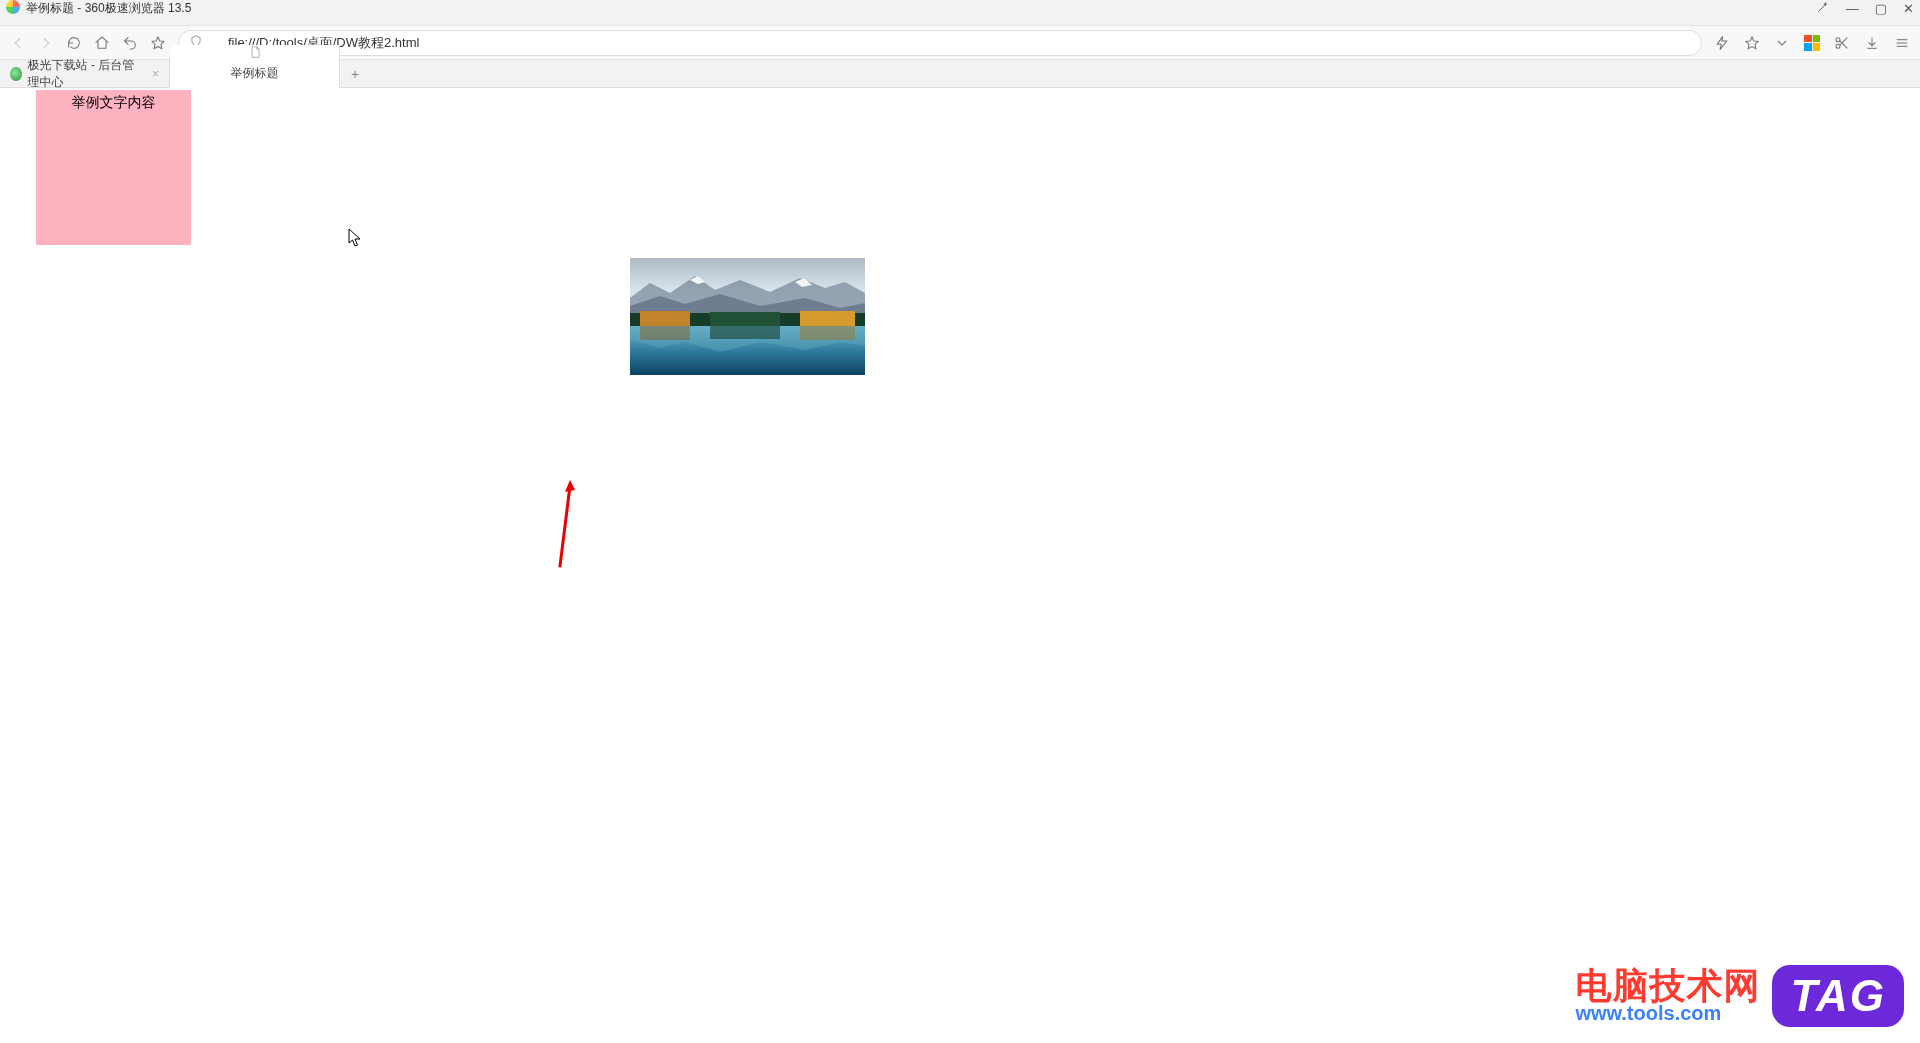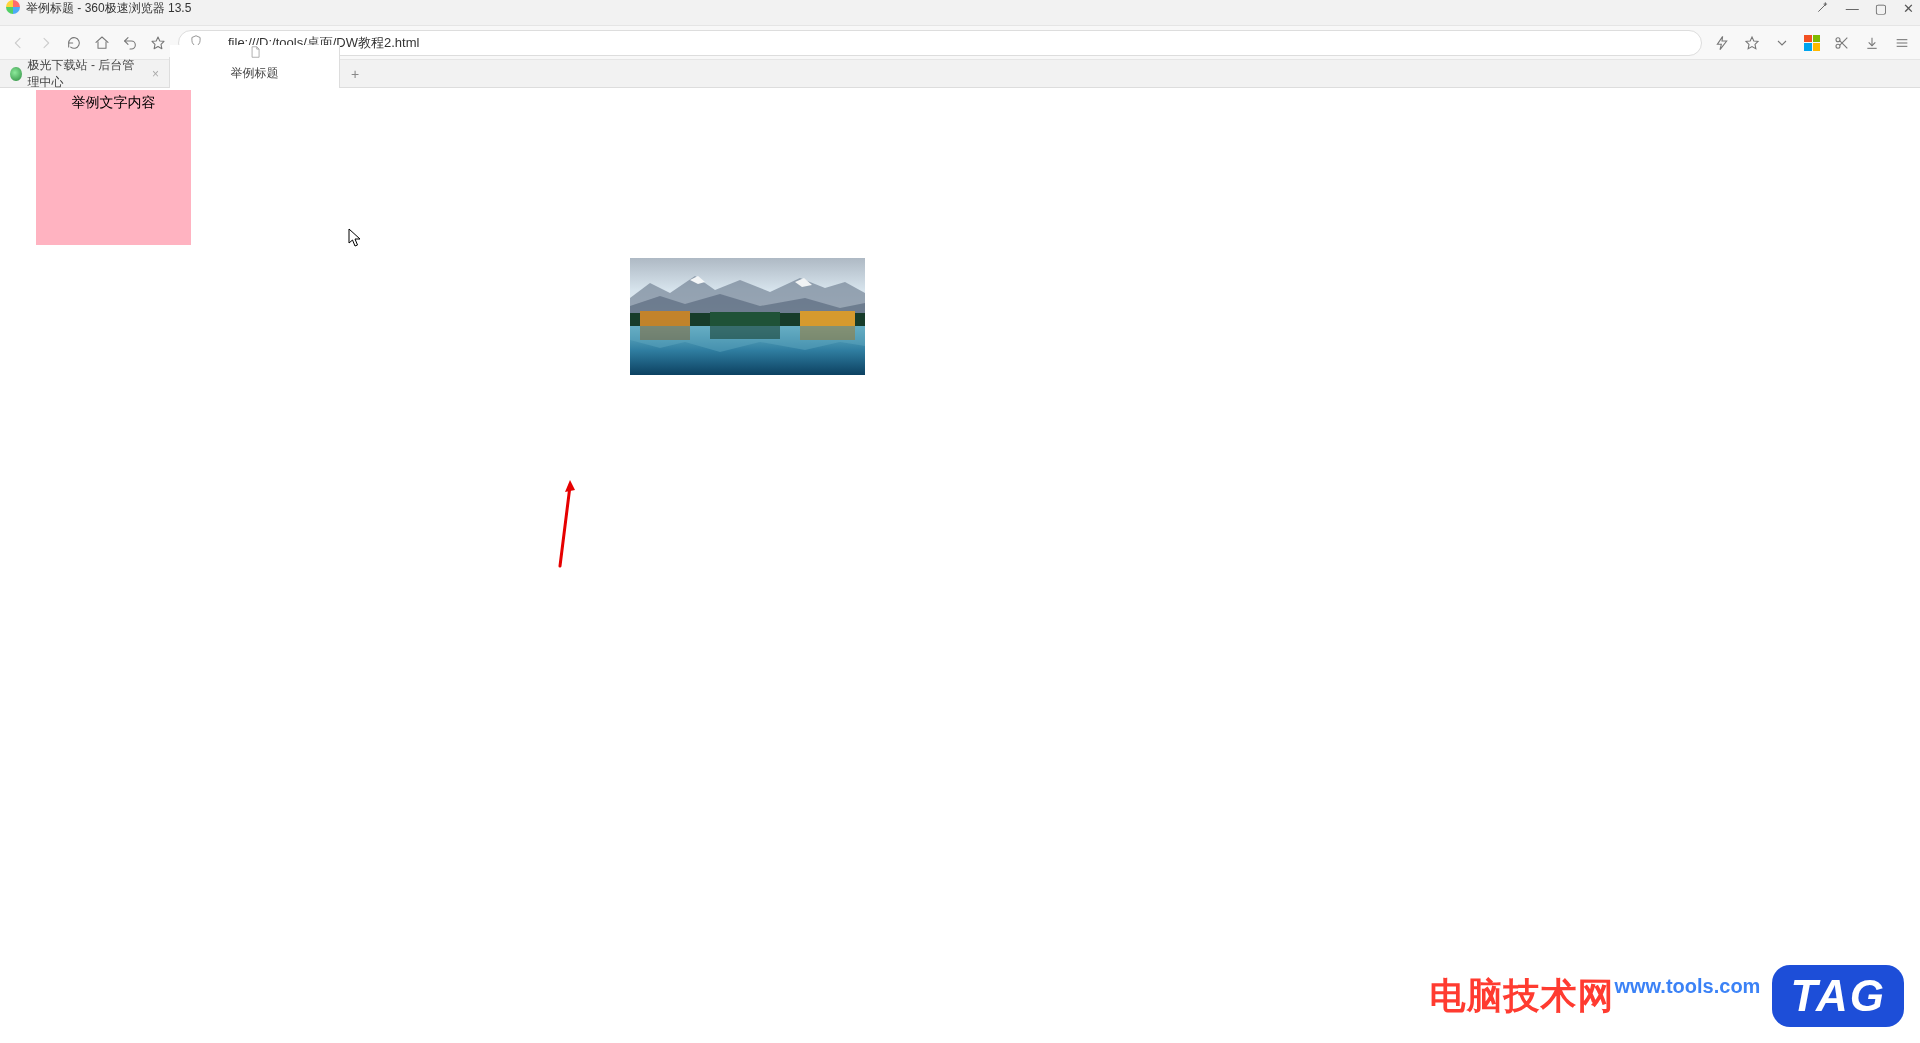--- a/index.html
+++ b/index.html
@@ -165,30 +165,30 @@
       letter-spacing: 1px;
       line-height: 1.05;
     }
     .watermark .url {
       color: #3b82f6;
       font-size: 20px;
       font-weight: 600;
       margin-top: -2px;
     }
     .watermark .tag {
-      background: #1d4ed8;
+      background: #6d28d9;
       color: #fff;
       font-weight: 900;
       font-size: 44px;
       border-radius: 18px;
       padding: 6px 18px;
       letter-spacing: 2px;
       font-style: italic;
     }
-    .watermark-left { display: flex; flex-direction: row; align-items: flex-start; }
+    .watermark-left { display: flex; flex-direction: column; align-items: flex-start; }
   </style>
 </head>
 <body>
 
 <div class="titlebar">
   <span class="app-icon"></span>
   <span>举例标题 - 360极速浏览器 13.5</span>
   <div class="win-controls">
     <span class="win-wand">
       <svg viewBox="0 0 24 24">

